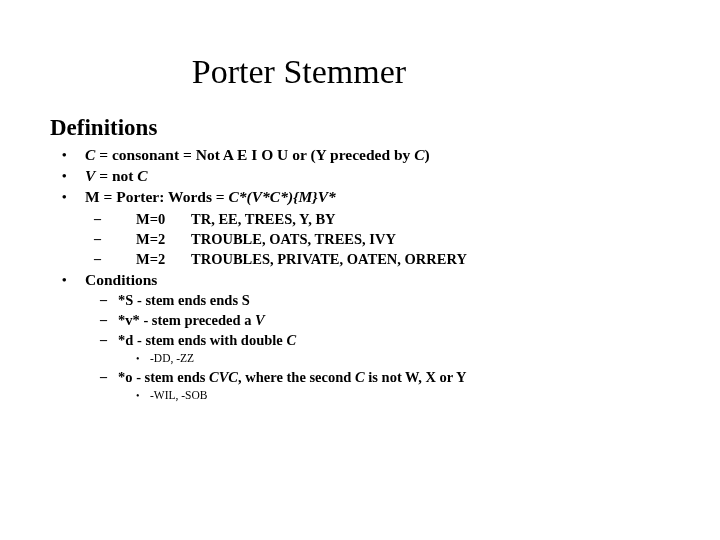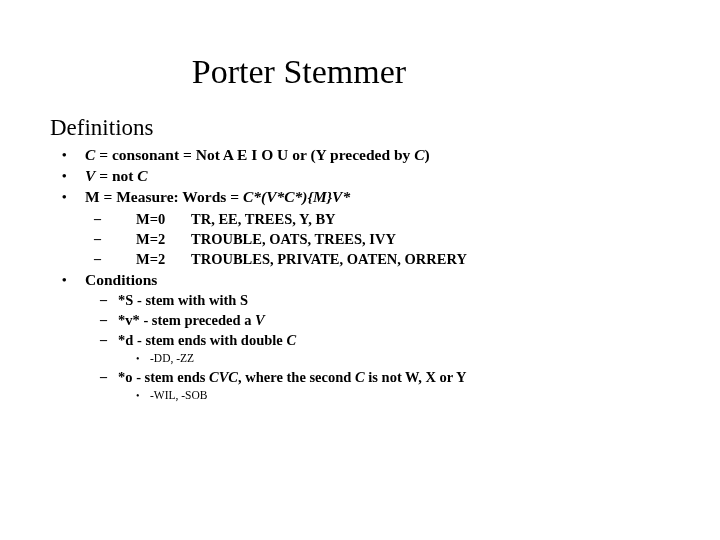--- a/index.html
+++ b/index.html
@@ -39,21 +39,21 @@
   .body-block {
     position: absolute;
     top: 114px;
     left: 50px;
     width: 660px;
   }
 
   .section-heading {
     font-size: 23px;
     line-height: 27px;
-    font-weight: normal;
+    font-weight: bold;
     margin: 0 0 3px 0;
     white-space: nowrap;
   }
 
   
   .lvl1 {
     position: relative;
     padding-left: 35px;
     font-size: 15.5px;
     line-height: 21px;
@@ -137,41 +137,41 @@
 
     <div class="lvl1">
       <span class="marker">•</span><span class="sym">C</span><span> = consonant = Not A E I O U or (Y preceded by </span><span class="sym">C</span><span>)</span>
     </div>
 
     <div class="lvl1">
       <span class="marker">•</span><span class="sym">V</span><span> = not </span><span class="sym">C</span>
     </div>
 
     <div class="lvl1">
-      <span class="marker">•</span><span>M = Measure: Words = </span><span class="sym">C</span><span class="sym">*(</span><span class="sym">V</span><span class="sym">*</span><span class="sym">C</span><span class="sym">*){</span><span class="sym">M</span><span class="sym">}</span><span class="sym">V</span><span class="sym">*</span>
+      <span class="marker">•</span><span>M = Porter: Words = </span><span class="sym">C</span><span class="sym">*(</span><span class="sym">V</span><span class="sym">*</span><span class="sym">C</span><span class="sym">*){</span><span class="sym">M</span><span class="sym">}</span><span class="sym">V</span><span class="sym">*</span>
     </div>
 
     <div class="spacer-2"></div>
 
     <div class="lvl2">
       <span class="marker">–</span><span class="mlabel">M=0</span><span>TR,  EE,  TREES,  Y,  BY</span>
     </div>
     <div class="lvl2">
       <span class="marker">–</span><span class="mlabel">M=2</span><span>TROUBLE,  OATS,  TREES,  IVY</span>
     </div>
     <div class="lvl2">
       <span class="marker">–</span><span class="mlabel">M=2</span><span>TROUBLES,  PRIVATE,  OATEN,  ORRERY</span>
     </div>
 
     <div class="lvl1">
       <span class="marker">•</span><span>Conditions</span>
     </div>
 
     <div class="lvl2 cond">
-      <span class="marker">–</span><span>*S</span><span> - stem with with S</span>
+      <span class="marker">–</span><span>*S</span><span> - stem ends ends S</span>
     </div>
 
     <div class="lvl2 cond">
       <span class="marker">–</span><span>*v*</span><span> - stem preceded a </span><span class="sym">V</span>
     </div>
 
     <div class="lvl2 cond">
       <span class="marker">–</span><span>*d</span><span> - stem ends with double </span><span class="sym">C</span>
     </div>
 

